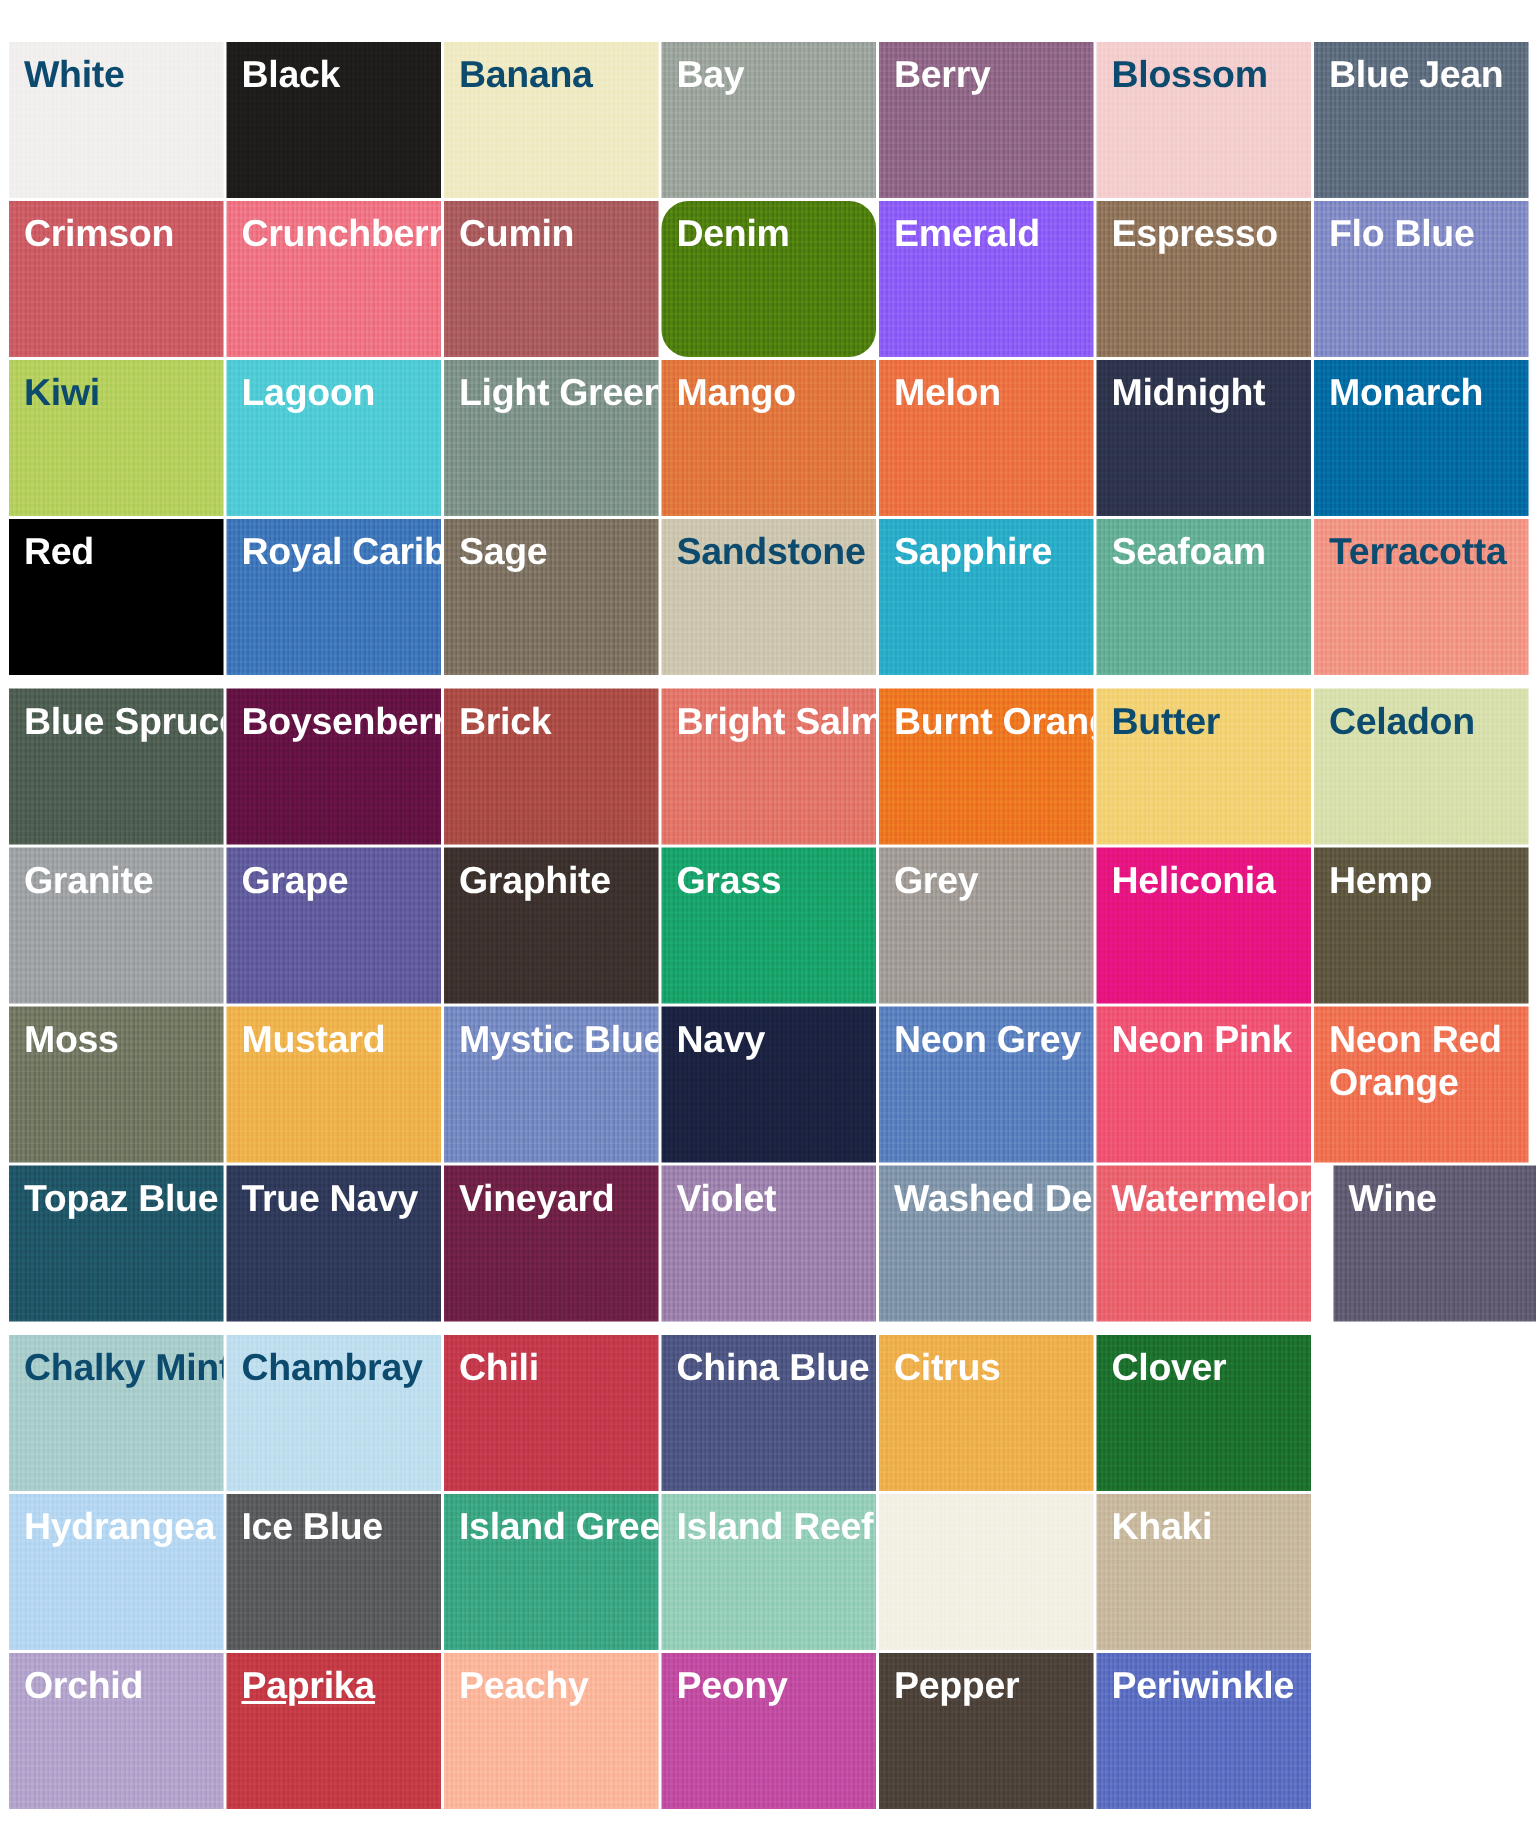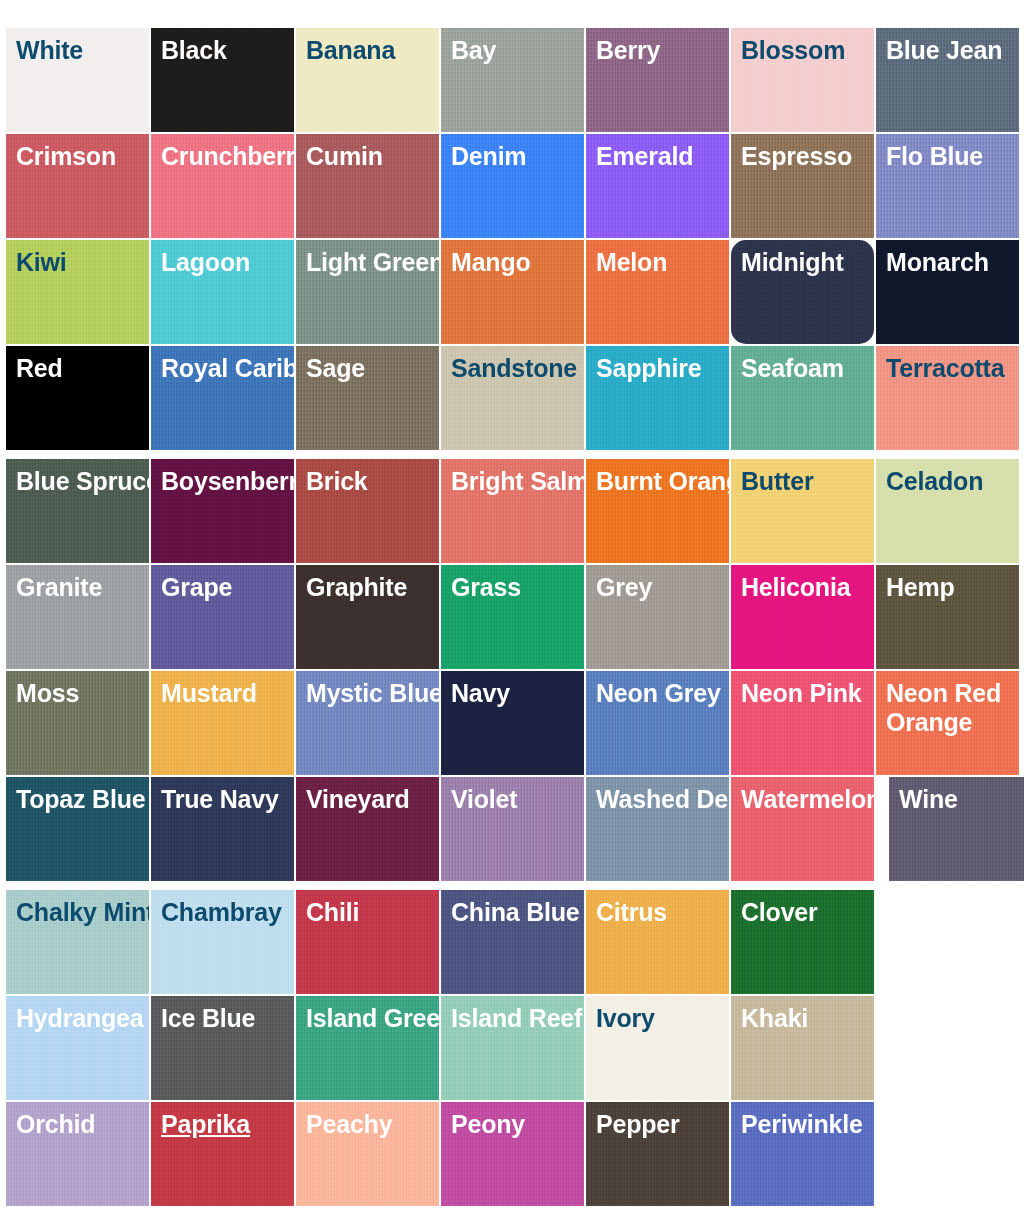--- a/index.html
+++ b/index.html
@@ -147,21 +147,21 @@
           <div class="tex"></div>
           <div class="swatch-label light nowrap">Crunchberry</div>
         </div>
       </div>
       <div class="swatch" title="Cumin" style="background: rgb(168, 90, 92);">
         <div class="clip">
           <div class="tex"></div>
           <div class="swatch-label light nowrap">Cumin</div>
         </div>
       </div>
-      <div class="swatch" title="Denim" style="background: #3b82f6;">
+      <div class="swatch" title="Denim" style="background: #4d7c0f; border-radius: 18px;">
         <div class="clip">
           <div class="tex"></div>
           <div class="swatch-label light nowrap">Denim</div>
         </div>
       </div>
       <div class="swatch" title="Emerald" style="background: #8b5cf6;">
         <div class="clip">
           <div class="tex"></div>
           <div class="swatch-label light nowrap">Emerald</div>
         </div>
@@ -203,27 +203,27 @@
           <div class="tex"></div>
           <div class="swatch-label light nowrap">Mango</div>
         </div>
       </div>
       <div class="swatch" title="Melon" style="background: rgb(236, 111, 66);">
         <div class="clip">
           <div class="tex"></div>
           <div class="swatch-label light nowrap">Melon</div>
         </div>
       </div>
-      <div class="swatch" title="Midnight" style="background: rgb(45, 51, 74); border-radius: 15px;">
+      <div class="swatch" title="Midnight" style="background: rgb(45, 51, 74);">
         <div class="clip">
           <div class="tex"></div>
           <div class="swatch-label light nowrap">Midnight</div>
         </div>
       </div>
-      <div class="swatch" title="Monarch" style="background: #0f172a; text-decoration: underline;">
+      <div class="swatch" title="Monarch" style="background: #0369a1; text-decoration: underline;">
         <div class="clip">
           <div class="tex"></div>
           <div class="swatch-label light nowrap">Monarch</div>
         </div>
       </div>
     </div>
     <div class="swatch-row group-end">
       <div class="swatch" title="Red" style="background: #000000;">
         <div class="clip">
           <div class="tex"></div>
@@ -502,21 +502,20 @@
       </div>
       <div class="swatch" title="Island Reef" style="background: rgb(147, 205, 184);">
         <div class="clip">
           <div class="tex"></div>
           <div class="swatch-label light">Island Reef</div>
         </div>
       </div>
       <div class="swatch" title="Ivory" style="background: rgb(243, 239, 228);">
         <div class="clip">
           <div class="tex"></div>
-          <div class="swatch-label dark nowrap">Ivory</div>
         </div>
       </div>
       <div class="swatch" title="Khaki" style="background: rgb(199, 184, 156);">
         <div class="clip">
           <div class="tex"></div>
           <div class="swatch-label light nowrap">Khaki</div>
         </div>
       </div>
     </div>
     <div class="swatch-row">

